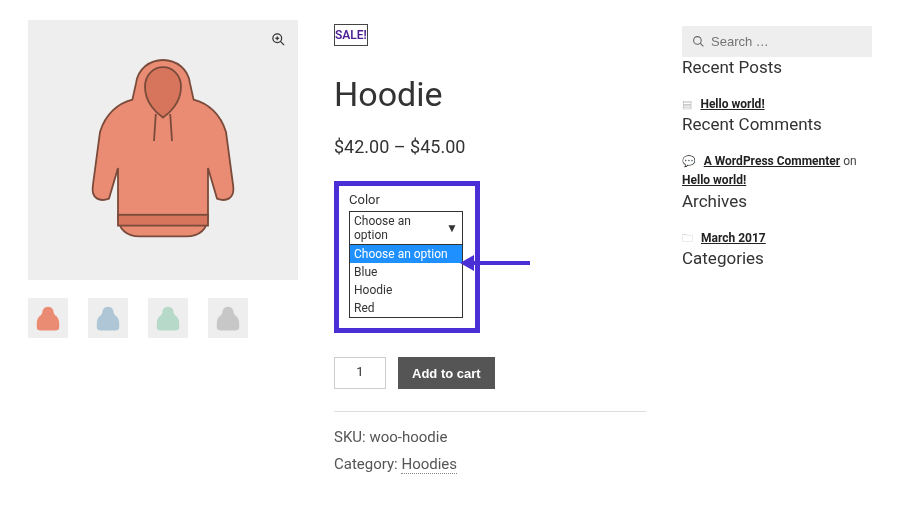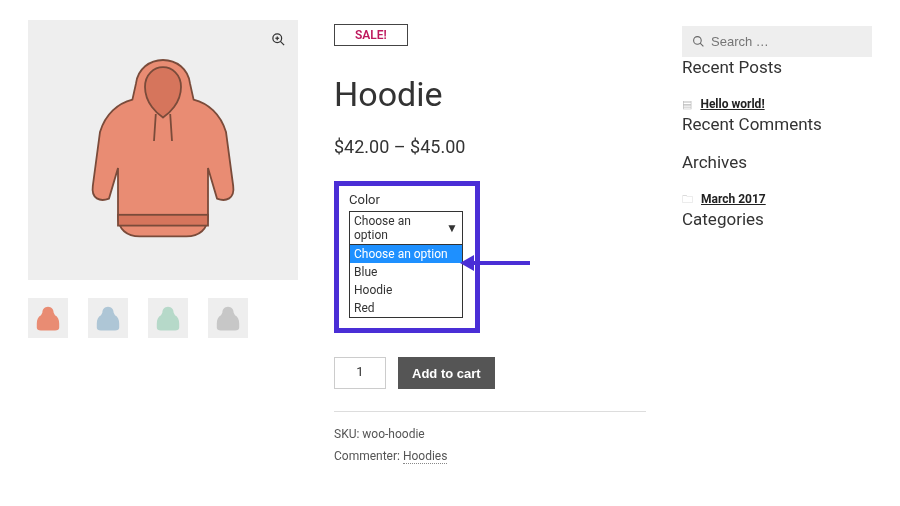--- a/index.html
+++ b/index.html
@@ -5,38 +5,38 @@
   *{box-sizing:border-box;margin:0;padding:0;}
   body{font-family:-apple-system,BlinkMacSystemFont,"Segoe UI",Roboto,Arial,sans-serif;background:#fff;color:#333;width:900px;height:506px;overflow:hidden;}
   .wrap{display:flex;padding:20px 28px;gap:32px;}
   .left{width:270px;}
   .mainimg{position:relative;width:270px;height:260px;background:#eee;display:flex;align-items:center;justify-content:center;}
   .zoom{position:absolute;top:12px;right:12px;color:#333;font-size:14px;}
   .hoodiebig{width:180px;height:200px;}
   .thumbs{display:flex;gap:20px;margin-top:18px;}
   .thumb{width:40px;height:40px;background:#eee;display:flex;align-items:center;justify-content:center;}
   .center{flex:1;padding:0 4px;}
-  .sale{display:inline-block;border:1px solid #444;padding:3px 20px;font-size:12px;font-weight:600;color:#be185d;margin-top:4px;}
+  .sale{display:inline-block;border:1px solid #444;padding:3px 0;font-size:12px;font-weight:600;color:#4c1d95;margin-top:4px;}
   .ptitle{font-size:34px;font-weight:400;color:#333;margin-top:28px;}
   .price{font-size:18px;color:#333;margin-top:22px;}
   .desc{font-size:14px;color:#333;margin-top:30px;}
   .varbox{border:5px solid #4a2ed6;padding:6px 10px 10px 10px;margin-top:24px;width:146px;position:relative;}
   .clabel{font-size:13px;color:#333;margin-bottom:4px;}
   .sel{border:1px solid #333;font-size:12px;padding:2px 4px;width:114px;display:flex;justify-content:space-between;align-items:center;background:#fff;}
   .dlist{border:1px solid #333;border-top:none;width:114px;font-size:12px;}
   .dlist div{padding:2px 4px;}
   .dactive{background:#1e90ff;color:#fff;}
   .arrow{position:absolute;left:460px;top:255px;display:flex;align-items:center;}
   .arrowline{width:56px;height:4px;background:#4a2ed6;}
   .arrowhead{width:0;height:0;border-top:8px solid transparent;border-bottom:8px solid transparent;border-right:14px solid #4a2ed6;}
   .cartrow{display:flex;gap:12px;margin-top:24px;}
   .qty{width:52px;height:32px;border:1px solid #ccc;font-size:13px;text-align:center;padding-top:6px;background:#fff;}
   .addc{background:#555;color:#fff;font-size:13px;font-weight:600;padding:8px 14px;border:none;text-align:right;}
   .hr{border-top:1px solid #ddd;margin-top:22px;margin-bottom:12px;}
-  .meta{font-size:12px;color:#555;line-height:1.8;}
+  .meta{font-size:15px;color:#555;line-height:1.8;}
   .meta a{color:#555;text-decoration:none;border-bottom:1px dotted #888;}
   .side{width:190px;}
   .search{background:#eee;display:flex;align-items:center;padding:8px 10px;margin-top:6px;}
   .search input{border:none;background:transparent;font-size:13px;color:#888;width:100%;outline:none;}
   .mag{margin-right:6px;color:#555;}
   .sh{font-size:17px;color:#333;margin-bottom:18px;font-weight:400;}
   .sitem{font-size:12px;line-height:1.6;}
   .sitem a{color:#222;font-weight:700;text-decoration:underline;}
   .sitem .ic{color:#bbb;margin-right:8px;font-size:11px;}
   .on{color:#444;font-weight:400;}
@@ -108,21 +108,21 @@
     </div>
 
     <div class="cartrow">
       <div class="qty">1</div>
       <button class="addc">Add to cart</button>
     </div>
 
     <div class="hr"></div>
     <div class="meta">
       <div><span>SKU:</span> <span>woo-hoodie</span></div>
-      <div><span>Commenter:</span> <a href="#">Hoodies</a></div>
+      <div><span>Category:</span> <a href="#">Hoodies</a></div>
     </div>
     
   </div>
 
   <div class="side">
     <div class="search">
       <span class="mag">
         <svg width="13" height="13" viewBox="0 0 24 24">
             <circle cx="10" cy="10" r="7" stroke="#666" stroke-width="2" fill="none"></circle>
             <line x1="15" y1="15" x2="21" y2="21" stroke="#666" stroke-width="2"></line>
@@ -130,20 +130,23 @@
       </span>
       <input placeholder="Search …" style="">
     </div>
 
     <h3 class="sh">Recent Posts</h3>
     <div class="sitem">
       <span class="ic">▤</span><a href="#">Hello world!</a>
     </div>
 
     <h3 class="sh">Recent Comments</h3>
+    <div class="sitem">
+      <span class="ic">💬</span><a href="#">A WordPress Commenter</a><span class="on"> on </span><a href="#">Hello world!</a>
+    </div>
 
     <h3 class="sh">Archives</h3>
     <div class="sitem">
       <span class="ic">🗀</span><a href="#">March 2017</a>
     </div>
 
     <h3 class="sh">Categories</h3>
   </div>
 </div>
 

